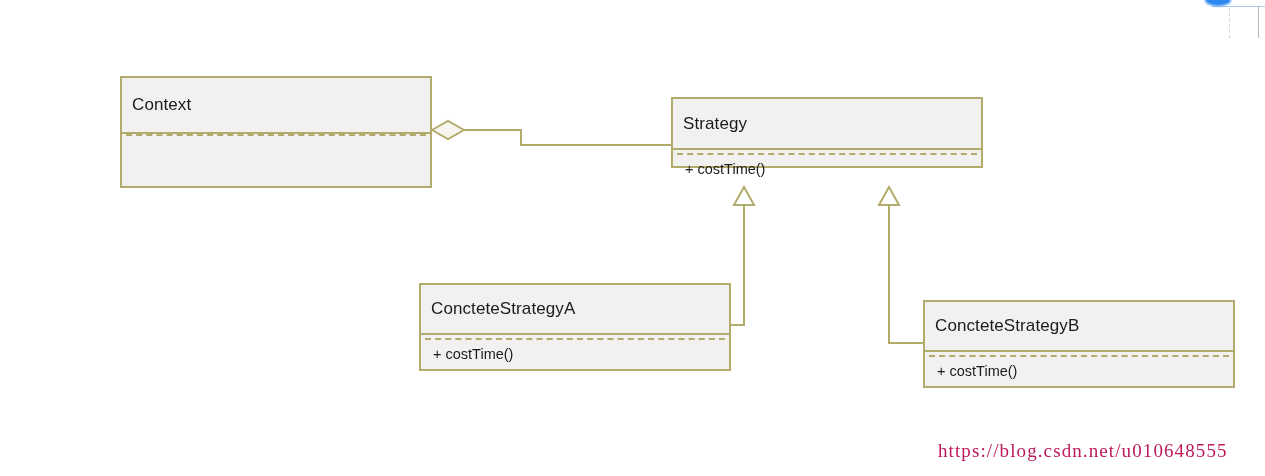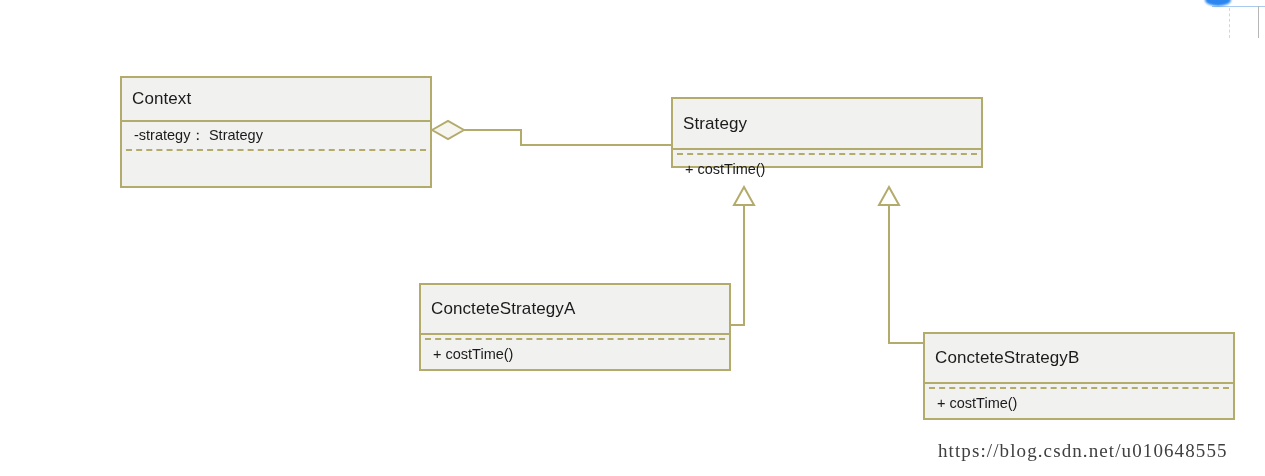--- a/index.html
+++ b/index.html
@@ -100,21 +100,21 @@
     z-index: 8;
   }
   .dashed-rule-v {
     position: absolute;
     width: 0;
     border-left: 1px dashed #d5d5d5;
     z-index: 8;
   }
   .watermark {
     position: absolute;
-    color: #404040;
+    color: #be185d;
     font-family: "Liberation Serif", serif;
     font-size: 19px;
     letter-spacing: 1.1px;
     white-space: nowrap;
     z-index: 7;
     user-select: none;
   }
 </style>
 </head>
 <body>
@@ -139,44 +139,43 @@
   <div class="line-v" style="left:743px; top:204px; height:122px;"></div>
   <div class="line-h" style="left:729px; top:324px; width:16px;"></div>
 
   <svg class="tri" style="left:877px; top:185px;" width="24" height="22" viewBox="0 0 24 22">
     <polygon points="12,2 22,20 2,20" fill="#ffffff" stroke="#b3ab6b" stroke-width="2"></polygon>
   </svg>
   <div class="line-v" style="left:888px; top:204px; height:140px;"></div>
   <div class="line-h" style="left:888px; top:342px; width:36px;"></div>
 
   <div class="uml-class" style="left:120px; top:76px; width:312px; height:112px;">
-    <div class="uml-header" style="height:44px;">Context</div>
+    <div class="uml-header" style="height:56px;">Context</div>
     <div class="uml-body" style="height:56px;">
-      <div class="uml-attr" style="height:27px;">-strategy： Strategy</div>
       <div class="uml-sep"></div>
     </div>
   </div>
 
   <div class="uml-class" style="left:671px; top:97px; width:312px; height:71px;">
     <div class="uml-header" style="height:51px;">Strategy</div>
     <div class="uml-body" style="height:34px;">
       <div class="uml-sep" style="margin-top:3px;"></div>
       <div class="uml-op" style="height:27px;">+ costTime()</div>
     </div>
   </div>
 
   <div class="uml-class" style="left:419px; top:283px; width:312px; height:88px;">
     <div class="uml-header" style="height:50px;text-align:right;">ConcteteStrategyA</div>
     <div class="uml-body" style="height:34px;">
       <div class="uml-sep" style="margin-top:3px;"></div>
       <div class="uml-op" style="height:27px;">+ costTime()</div>
     </div>
   </div>
 
-  <div class="uml-class" style="left:923px; top:300px; width:312px; height:88px;margin-top:32px;">
+  <div class="uml-class" style="left:923px; top:300px; width:312px; height:88px;">
     <div class="uml-header" style="height:50px;">ConcteteStrategyB</div>
     <div class="uml-body" style="height:34px;">
       <div class="uml-sep" style="margin-top:3px;"></div>
       <div class="uml-op" style="height:27px;">+ costTime()</div>
     </div>
   </div>
 
   <div class="watermark" style="left:938px; top:440px;">https://blog.csdn.net/u010648555</div>
 
 </div>

